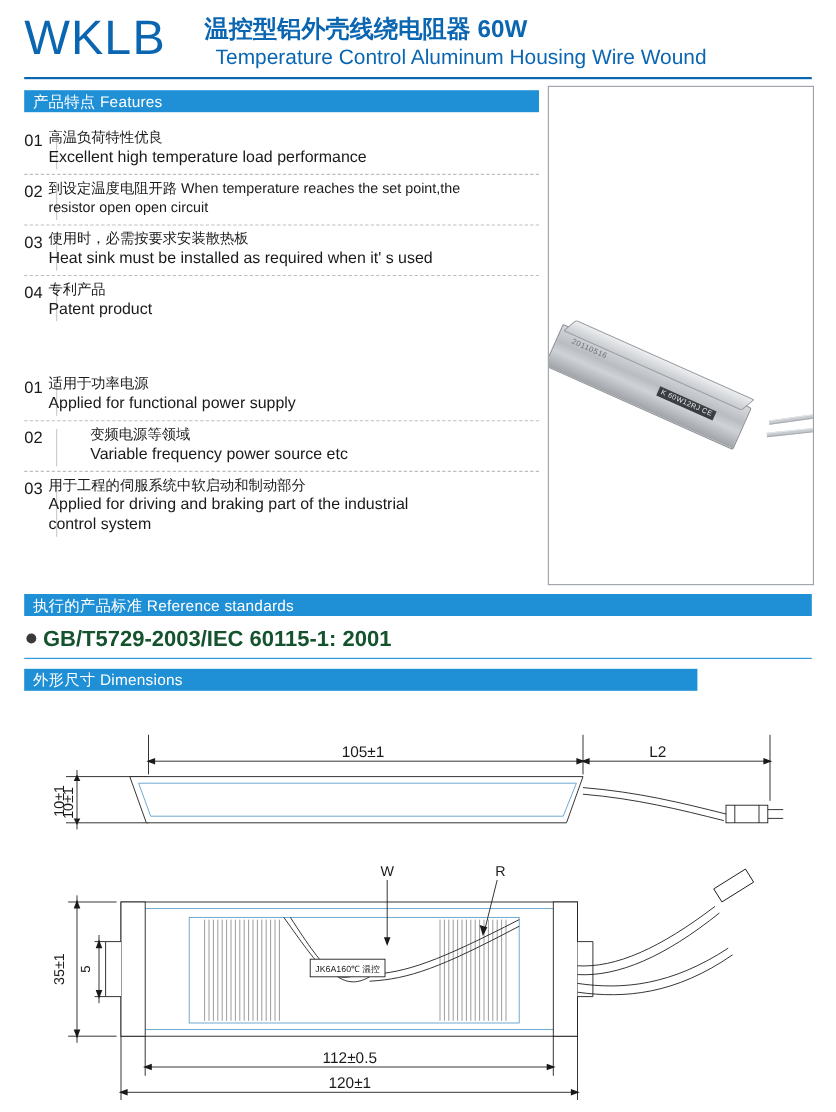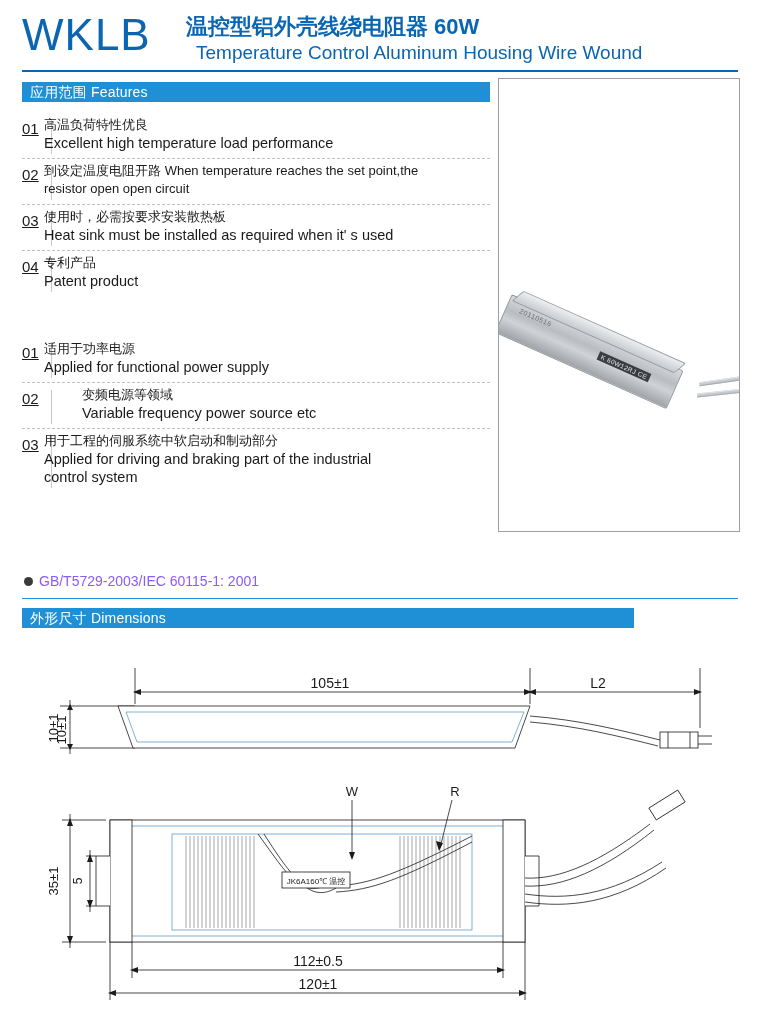--- a/index.html
+++ b/index.html
@@ -87,21 +87,20 @@
   .numbox {
     position: absolute;
     width: 30px;
     text-align: right;
     font-size: 15px;
     color: #1a1a1a;
     font-weight: normal;
     border-right: 1px solid #c9c9c9;
     padding-right: 16px;
     box-sizing: border-box;
-    text-decoration: underline;
   }
   .itemtext {
     position: absolute;
     left: 40px;
     font-size: 13.5px;
     line-height: 18px;
     color: #1a1a1a;
   }
   .itemtext .cn { display: block; font-size: 13px; }
   .itemtext .en { display: block; font-size: 14.5px; }
@@ -175,23 +174,24 @@
     position: absolute;
     background: #c7cbd0;
     height: 2px;
     border-top: 1px solid #e3e6e9;
     border-bottom: 1px solid #a8acb1;
   }
 
   
   .bullet-line {
     position: absolute;
-    font-size: 14px;
+    font-size: 20px;
     line-height: 18px;
-    color: #8b5cf6;
+    color: #14532d;
+    font-weight: bold;
   }
   .bullet-dot {
     display: inline-block;
     width: 9px; height: 9px;
     border-radius: 50%;
     background: #3a3a3a;
     margin-right: 6px;
     vertical-align: middle;
     position: relative;
     top: -1px;
@@ -213,21 +213,21 @@
 <div class="page">
 
   <div class="header">
     <div class="brand">WKLB</div>
     <div class="title-cn">温控型铝外壳线绕电阻器 60W</div>
     <div class="title-en">Temperature Control Aluminum Housing Wire Wound</div>
   </div>
   <div class="header-rule"></div>
 
   <div class="secbar" style="left:22px; top:82px; width:468px;">
-    <span>应用范围</span>
+    <span>产品特点</span>
     <span class="en">Features</span>
   </div>
 
   <div class="numbox" style="left:22px; top:120px; height:34px;">01</div>
   <div class="itemtext" style="left:44px; top:116px; width:440px;">
     <span class="cn">高温负荷特性优良</span>
     <span class="en">Excellent high temperature load performance</span>
   </div>
   <div class="dashrule" style="left:22px; top:158px; width:468px;"></div>
 
@@ -277,20 +277,24 @@
     <div class="resistor">
       <div class="res-body"></div>
       <div class="res-top"></div>
       <div class="res-label">20110516</div>
       <div class="res-mark">K 60W12RJ  CE</div>
     </div>
     <div class="wire" style="left:200px; top:300px; width:46px; transform:rotate(-8deg);"></div>
     <div class="wire" style="left:198px; top:312px; width:46px; transform:rotate(-6deg);"></div>
   </div>
 
+  <div class="secbar" style="left:22px; top:540px; width:716px;">
+    <span>执行的产品标准</span>
+    <span class="en">Reference standards</span>
+  </div>
   <div class="bullet-line" style="left:24px; top:572px;">
     <span class="bullet-dot"></span><span>GB/T5729-2003/IEC 60115-1: 2001</span>
   </div>
   <div class="solidrule" style="left:22px; top:598px; width:716px;"></div>
 
   <div class="secbar" style="left:22px; top:608px; width:612px;">
     <span>外形尺寸</span>
     <span class="en">Dimensions</span>
   </div>
 

